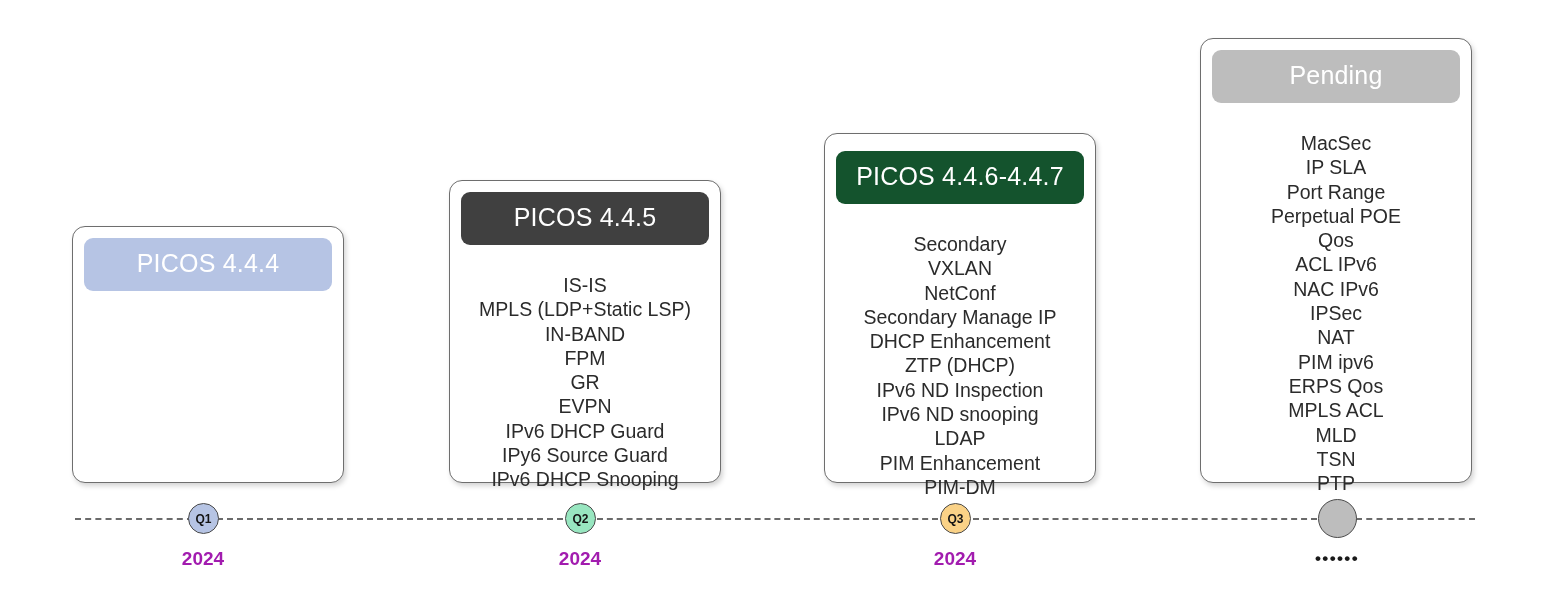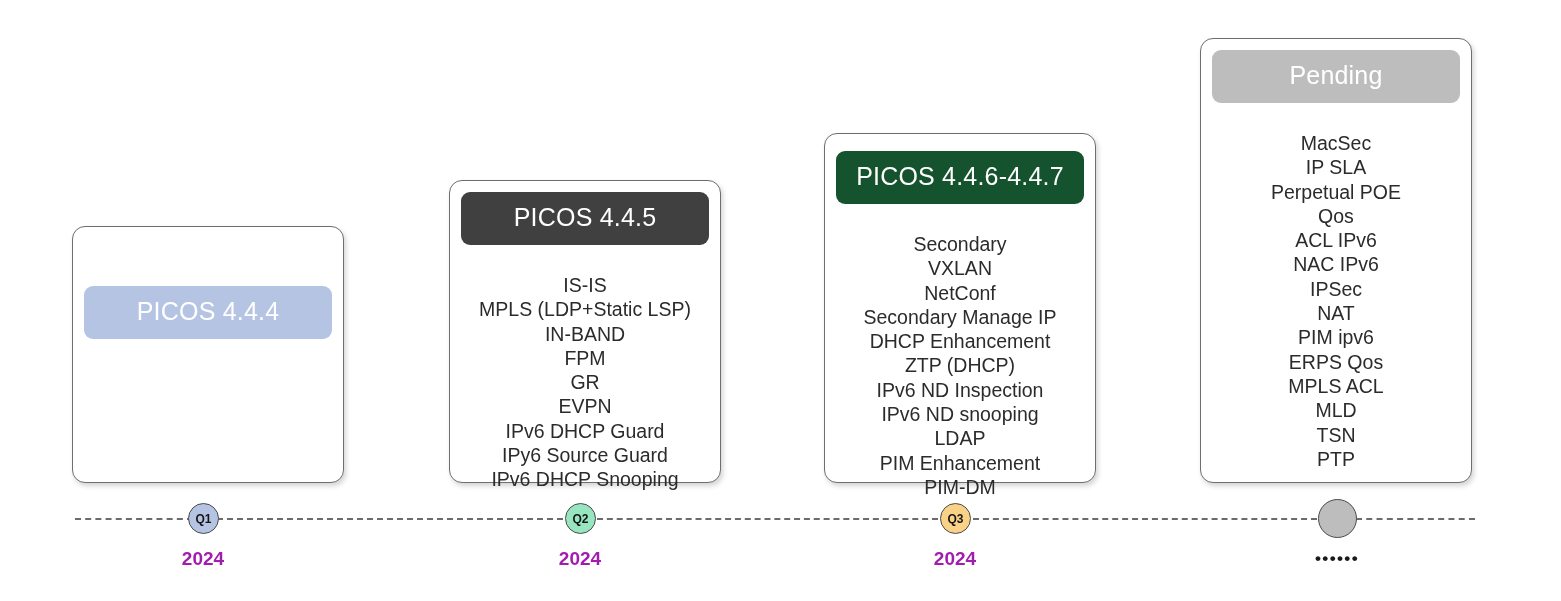--- a/index.html
+++ b/index.html
@@ -96,21 +96,21 @@
     color: #1a1a1a;
     white-space: nowrap;
   }
 </style>
 </head>
 <body>
 
 <div id="roadmap">
 
   <div class="card" id="card-0" style="left:72px; top:226px; width:272px; height:257px;">
-    <div class="card-header" id="card-0-header" style="background: rgb(182, 196, 228); margin-top: 48px;">PICOS 4.4.4</div>
+    <div class="card-header" id="card-0-header" style="background: rgb(182, 196, 228);">PICOS 4.4.4</div>
   </div>
 
   <div class="card" id="card-1" style="left:449px; top:180px; width:272px; height:303px;">
     <div class="card-header" id="card-1-header" style="background: #404040;">PICOS 4.4.5</div>
     <ul class="card-items" id="card-1-items">
         <li>IS-IS</li>
         <li>MPLS (LDP+Static LSP)</li>
         <li>IN-BAND</li>
         <li>FPM</li>
         <li>GR</li>
@@ -136,20 +136,21 @@
         <li>PIM Enhancement</li>
         <li>PIM-DM</li>
       </ul>
   </div>
 
   <div class="card" id="card-3" style="left:1200px; top:38px; width:272px; height:445px;">
     <div class="card-header" id="card-3-header" style="background: rgb(189, 189, 189);">Pending</div>
     <ul class="card-items" id="card-3-items">
         <li>MacSec</li>
         <li>IP SLA</li>
+        <li>Port Range</li>
         <li>Perpetual POE</li>
         <li>Qos</li>
         <li>ACL IPv6</li>
         <li>NAC IPv6</li>
         <li>IPSec</li>
         <li>NAT</li>
         <li>PIM ipv6</li>
         <li>ERPS Qos</li>
         <li>MPLS ACL</li>
         <li>MLD</li>

